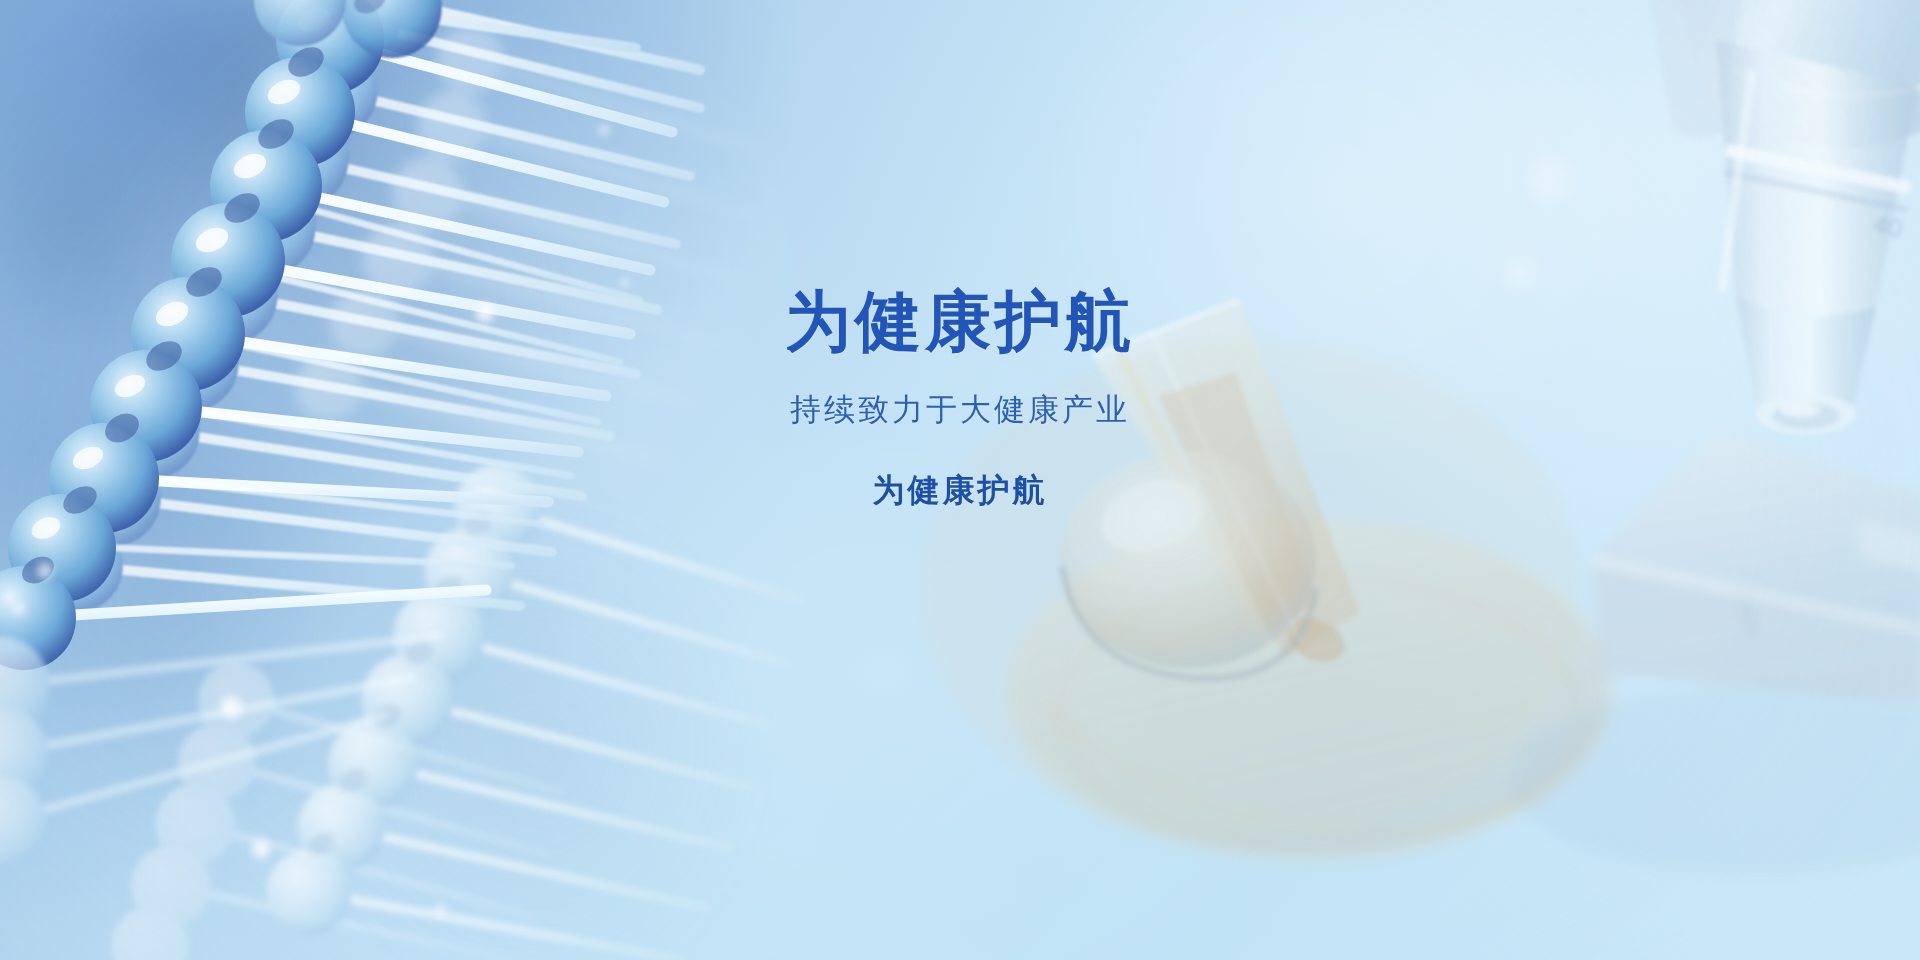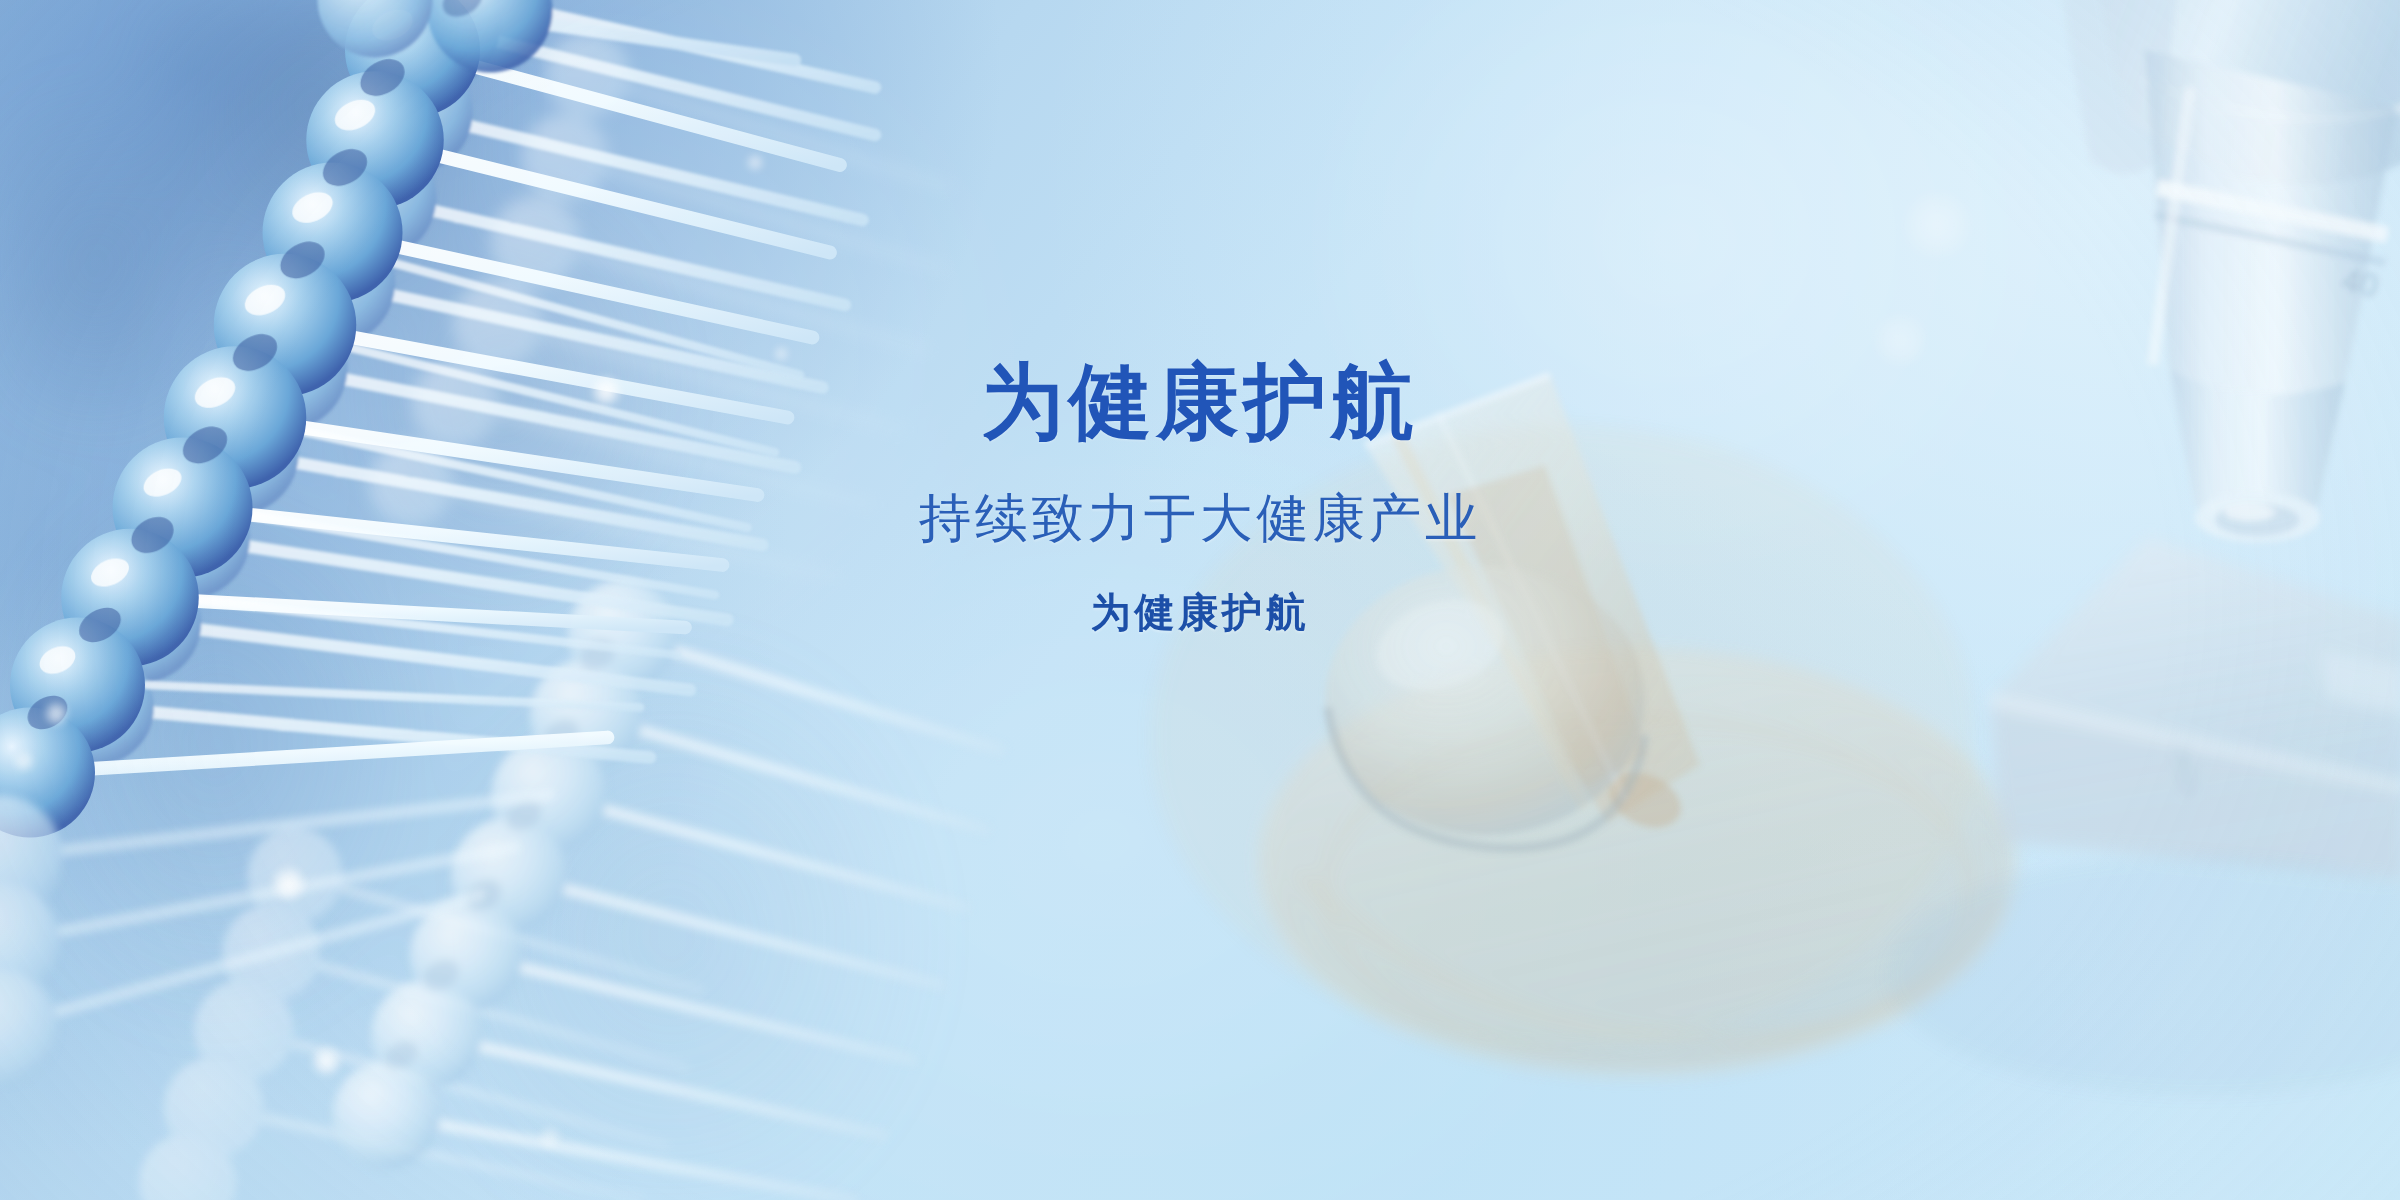--- a/index.html
+++ b/index.html
@@ -127,21 +127,21 @@
     white-space: nowrap;
     text-shadow: 0 1px 2px rgba(255,255,255,0.30);
   }
 
   .subline {
     position: absolute;
     left: 50%;
     transform: translateX(-50%);
     top: 394px;
     margin: 0;
-    font-size: 42px;
+    font-size: 31px;
     line-height: 1;
     font-weight: 400;
     letter-spacing: 3px;
     color: #2a5fb8;
     white-space: nowrap;
     text-shadow: 0 1px 2px rgba(255,255,255,0.26);
   }
 
   .tagline {
     position: absolute;

